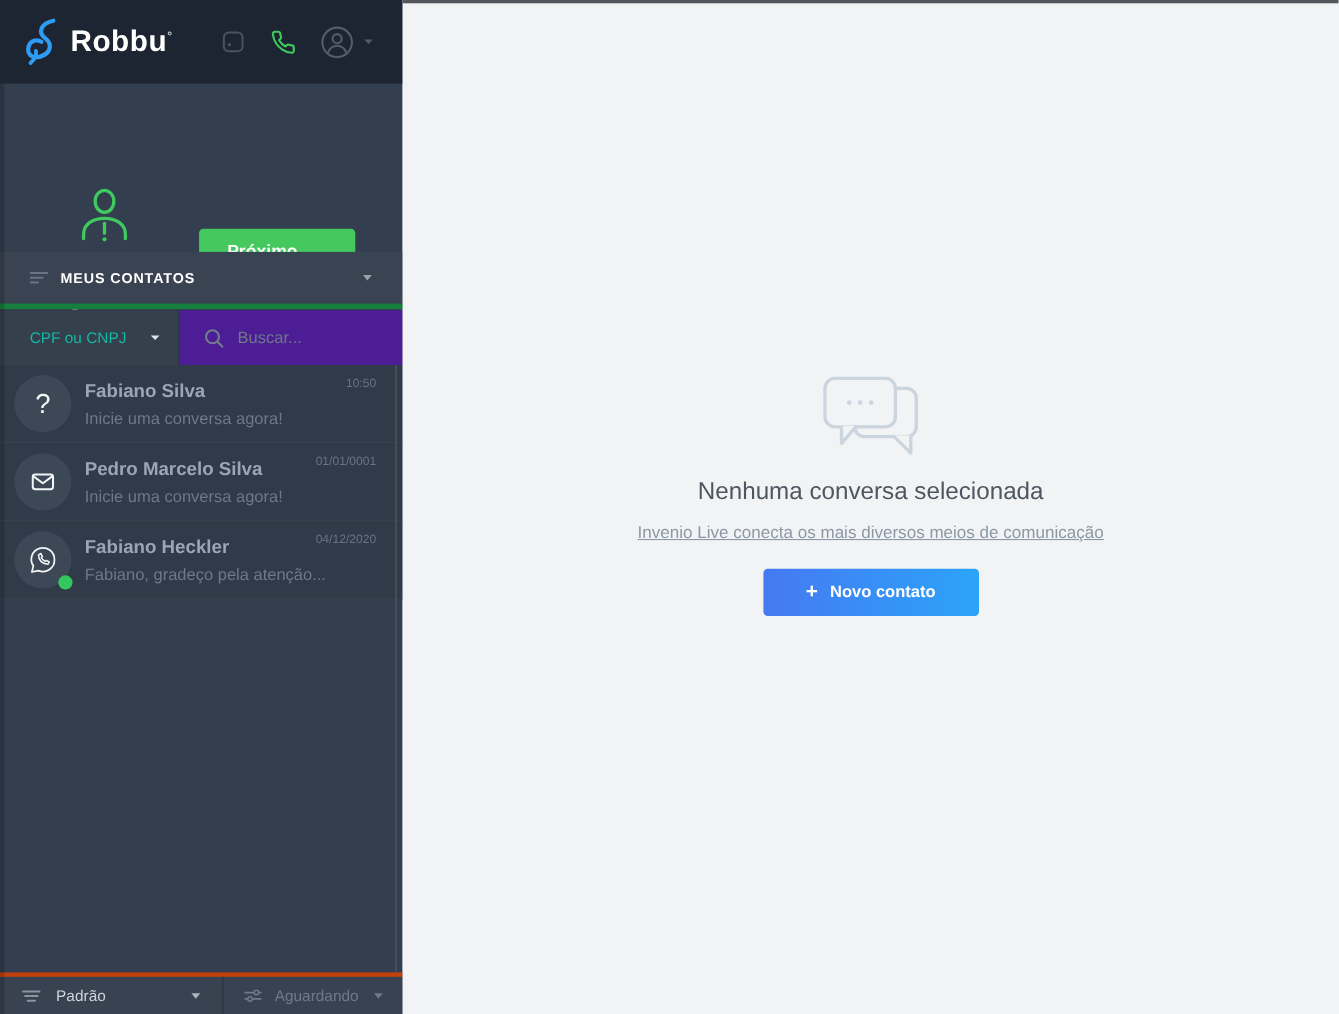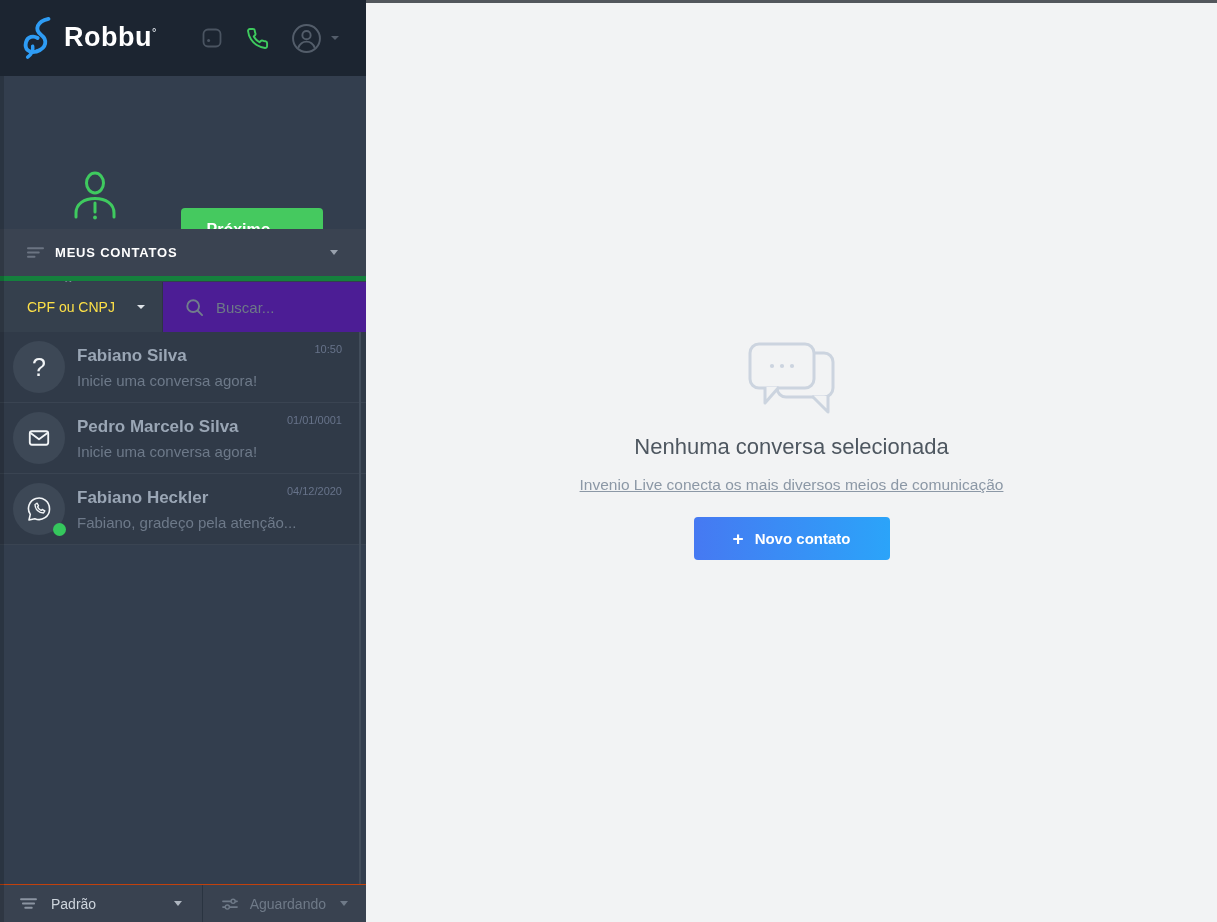--- a/index.html
+++ b/index.html
@@ -36,21 +36,21 @@
   
   .contacts-header { position:absolute; left:0; top:229px; width:366px; height:52px; background:#3a4351;
     border-bottom:5px solid #15803d; display:flex; align-items:center; padding:0 28px 0 27px; cursor:pointer; }
   .contacts-title { color:#ffffff; font-size:13px; font-weight:bold; letter-spacing:.8px; margin-left:11px; }
   .contacts-header .caret { color:#98a1ad; margin-left:auto; }
 
   
   .search-row { position:absolute; left:0; top:282px; width:366px; height:50px; display:flex; }
   .type-select { width:163px; height:50px; background:#35404d; display:flex; align-items:center;
     padding-left:27px; cursor:pointer; border-right:1px solid #2c3542; }
-  .type-select-label { color:#fde047; font-size:14px; }
+  .type-select-label { color:#14b8a6; font-size:14px; }
   .type-select .caret { color:#dfe4e9; margin-left:22px; border-top-width:4px; }
   .search-box { flex:1; height:50px; background:#4c1d95; display:flex; align-items:center; padding-left:22px; }
   .search-input { background:transparent; border:none; outline:none; color:#c7cfd8; font-size:15px;
     margin-left:12px; width:130px; font-family:"Liberation Sans", sans-serif; }
   .search-input::placeholder { color:#6d7987; opacity:1; }
 
   
   .contact-list { position:absolute; left:0; top:332px; width:366px; }
   .contact-row { position:relative; width:366px; height:71px; background:#303a48;
     border-bottom:1px solid #3a4452; cursor:pointer; }
@@ -60,21 +60,21 @@
   .online-dot { position:absolute; right:-1px; bottom:-1px; width:13px; height:13px; border-radius:50%; background:#35c75d; }
   .contact-name { position:absolute; left:77px; top:14px; color:#9aa6b5; font-size:17px; font-weight:600; }
   .contact-preview { position:absolute; left:77px; top:40px; color:#6d7989; font-size:15px; }
   .contact-time { position:absolute; right:24px; top:11px; color:#67738a; font-size:11px; }
 
   
   .scroll-track { position:absolute; left:359px; top:332px; width:2px; height:552px; background:#424d5b; }
 
   
   .footer-bar { position:absolute; left:0; bottom:0; width:366px; height:38px; background:#394250;
-    border-top:1px solid #c2410c; display:flex; }
+    border-top:4px solid #c2410c; display:flex; }
   .footer-left { width:225px; display:flex; align-items:center; padding:0 20px; border-right:1px solid #2a3441; cursor:pointer; }
   .footer-left-label { color:#cdd4dc; font-size:14px; margin-left:14px; }
   .footer-left .caret { color:#aeb6c0; margin-left:auto; }
   .footer-right { flex:1; display:flex; align-items:center; padding:0 18px; cursor:pointer; }
   .footer-right-label { color:#6f7a88; font-size:14px; margin-left:11px; }
   .footer-right .caret { color:#6f7a88; margin-left:14px; }
 
   
   .main { position:absolute; left:366px; top:0; width:851px; height:922px; background:#f2f3f4; }
   .main-topline { position:absolute; left:0; top:0; width:851px; height:3px; background:#53575c; }

